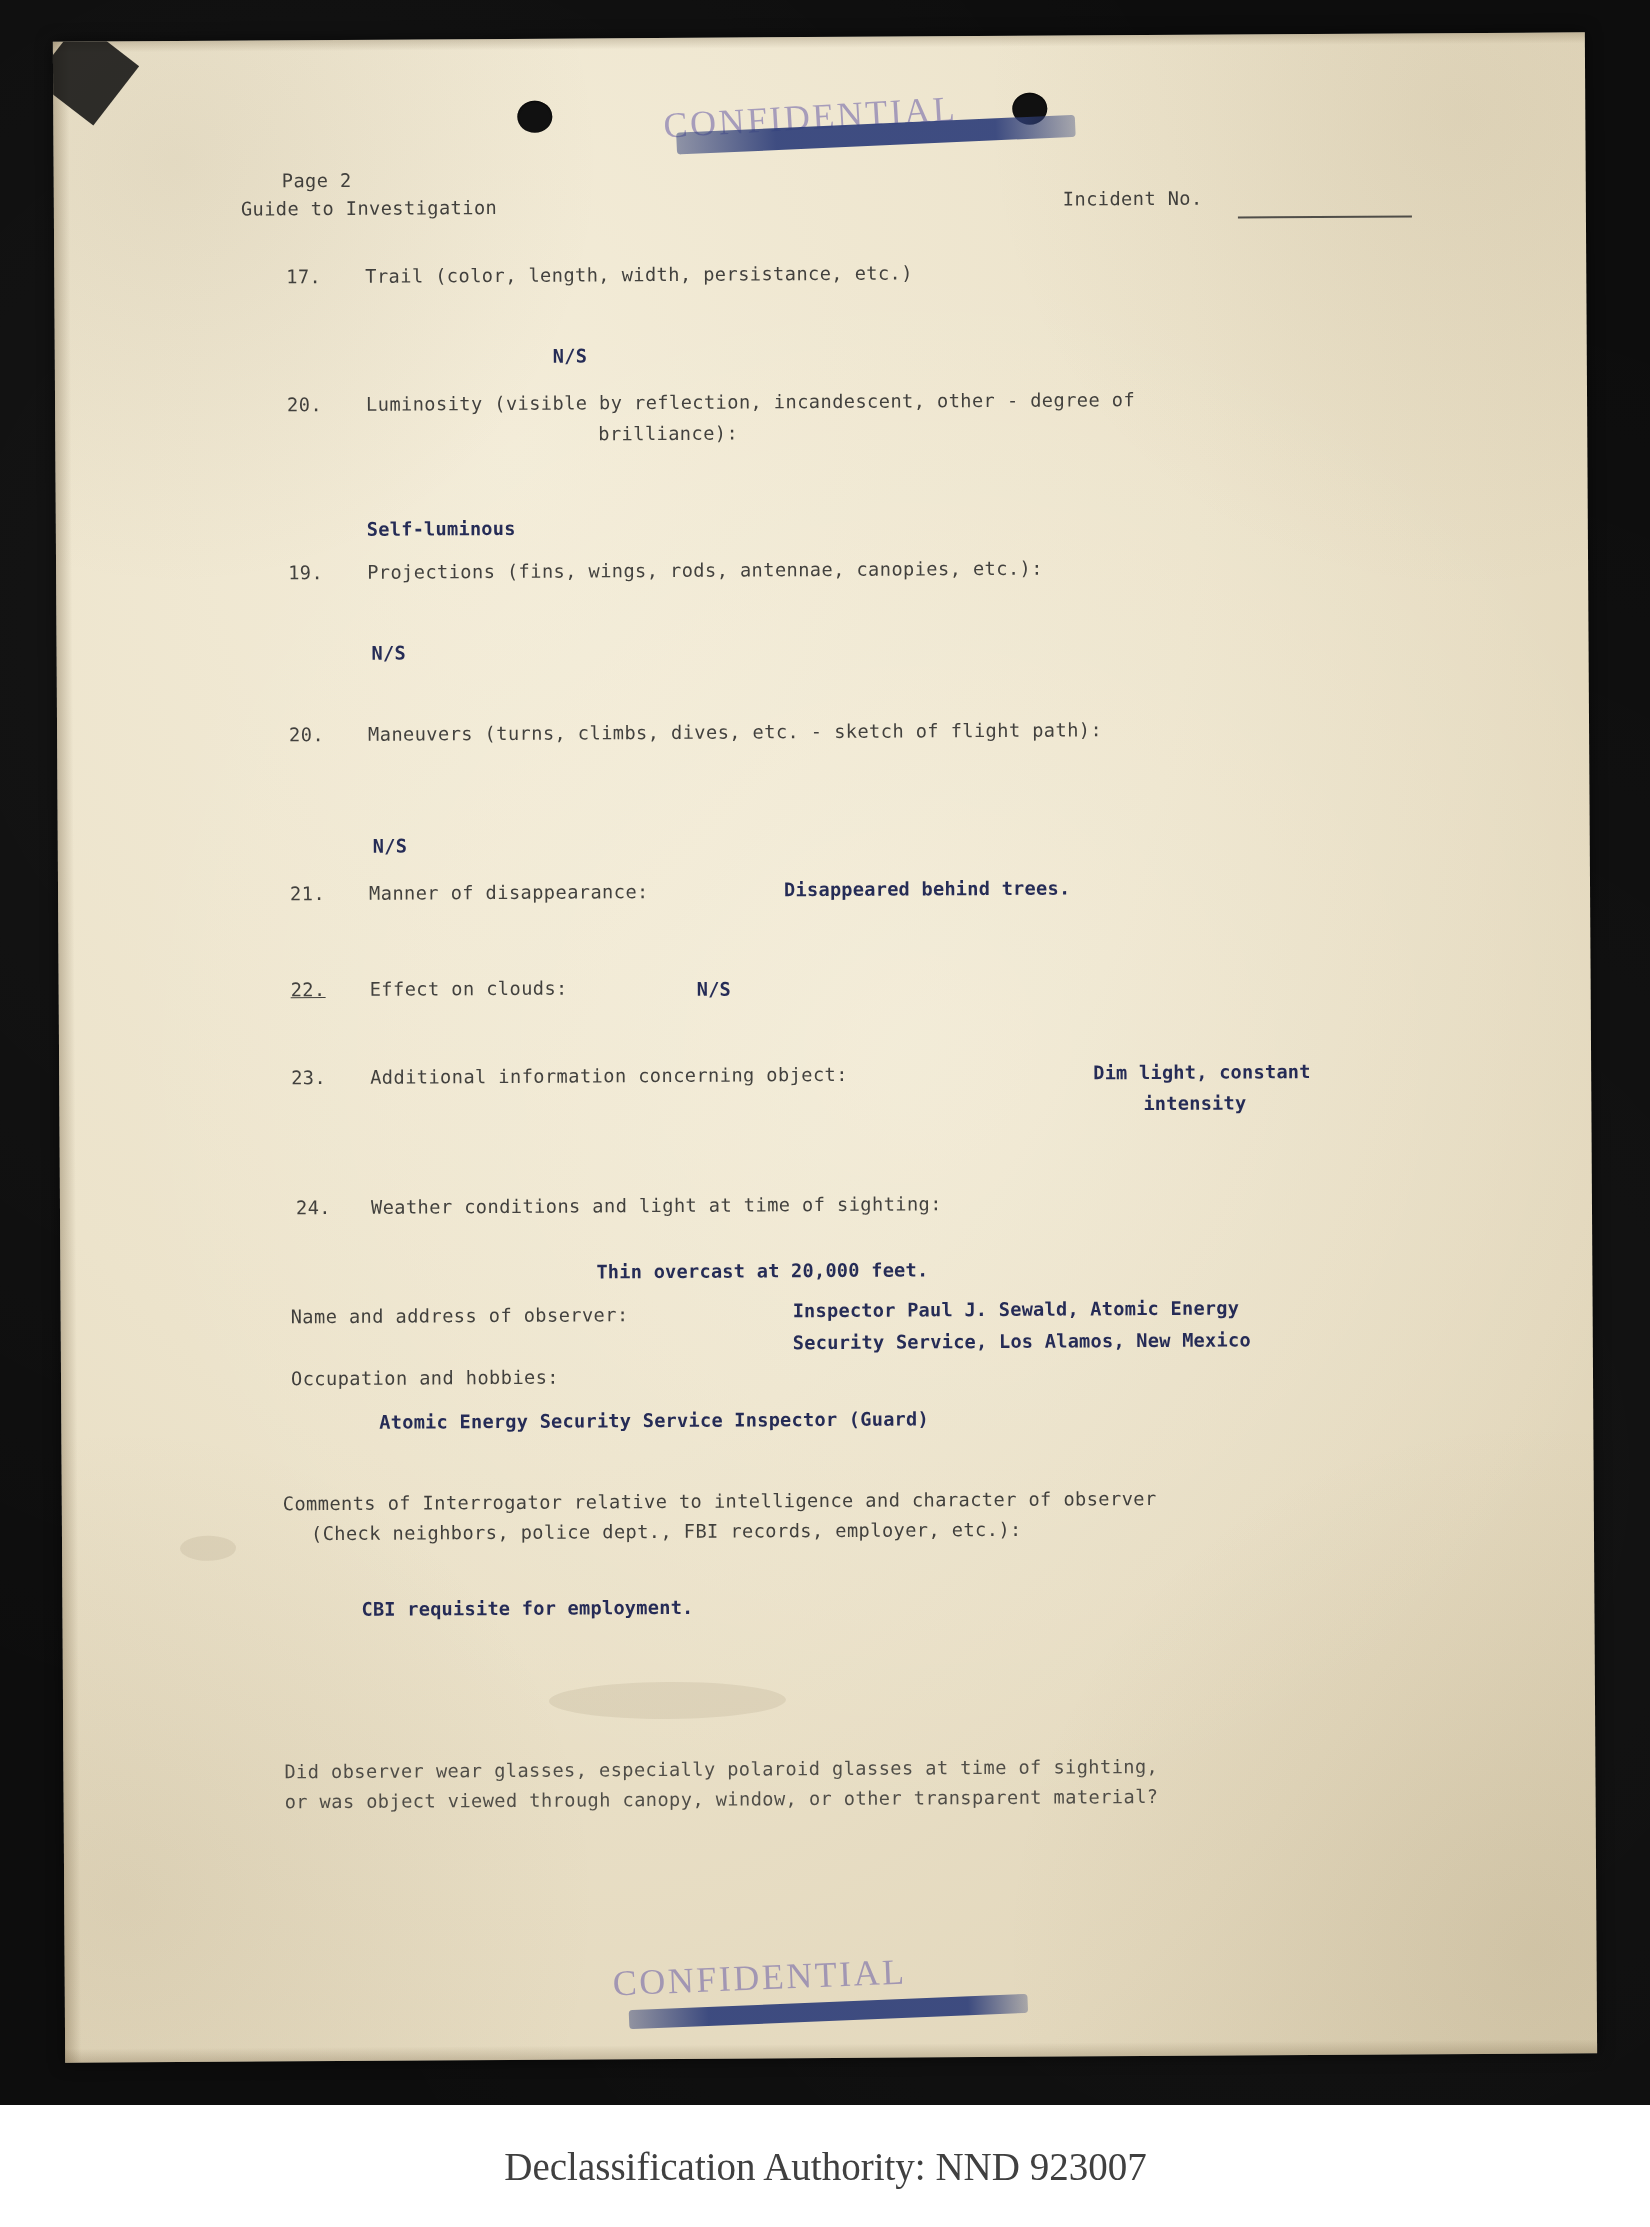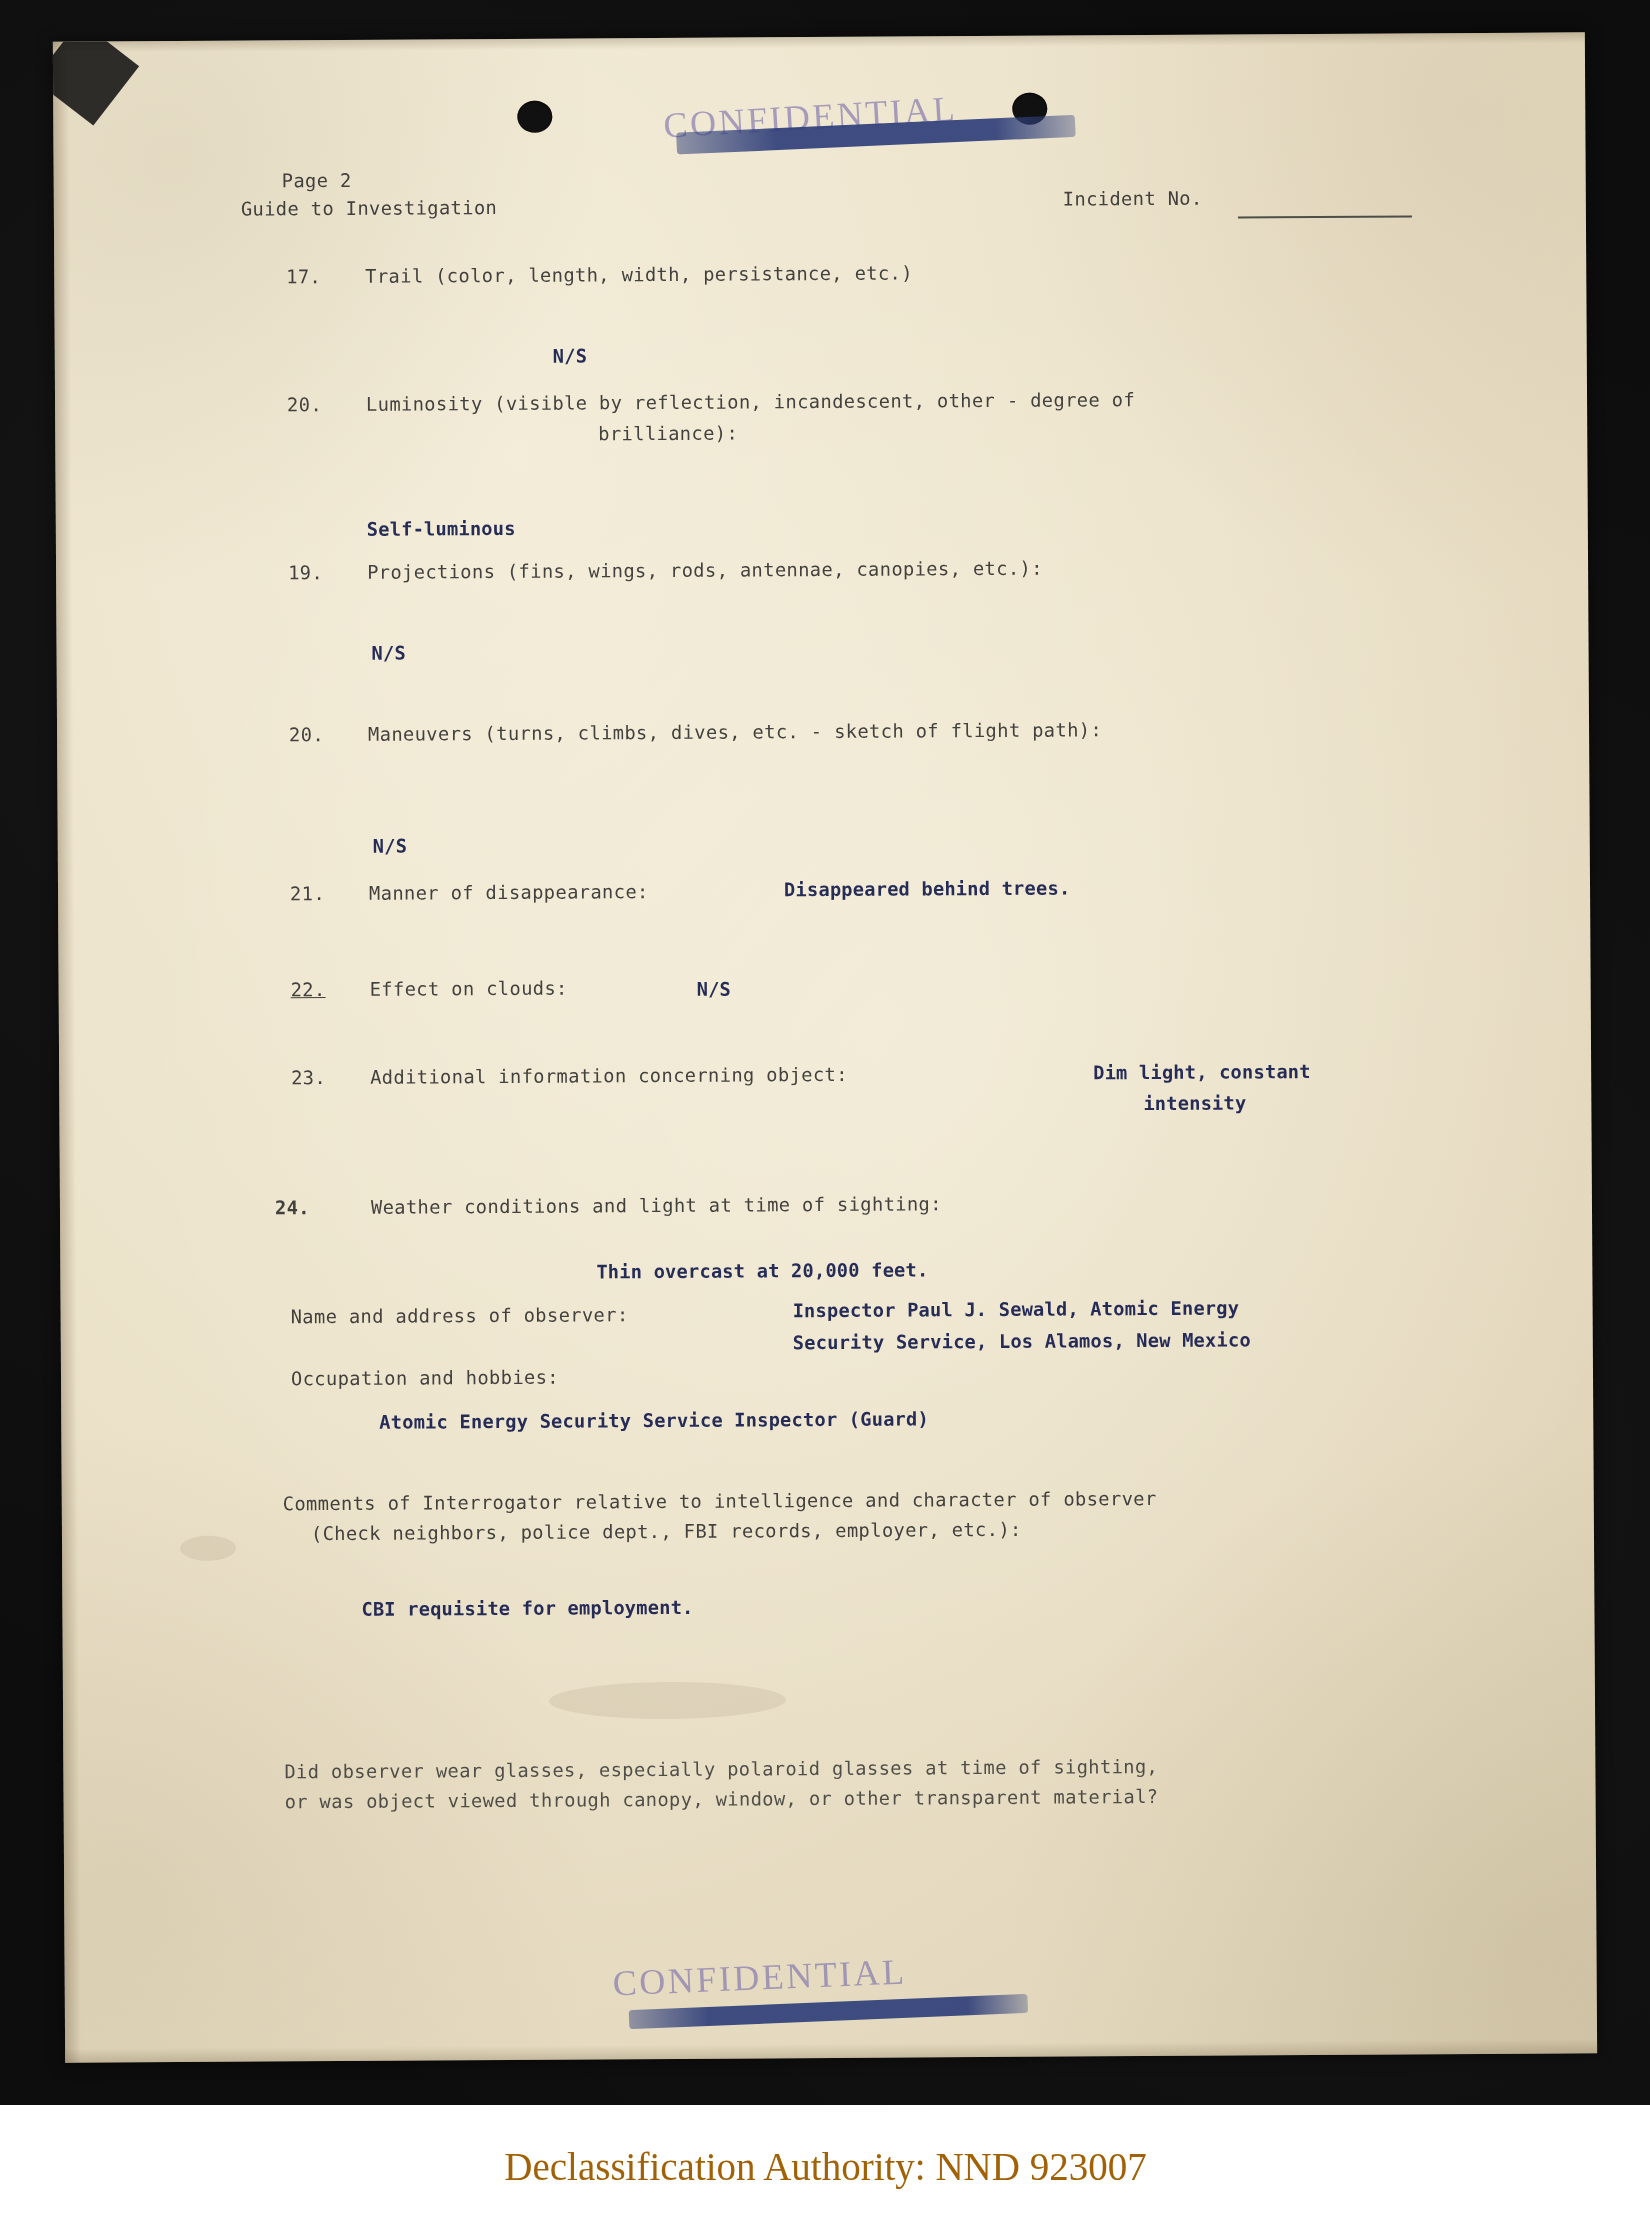--- a/index.html
+++ b/index.html
@@ -185,21 +185,21 @@
     width: 1651px;
     height: 122px;
     background: #ffffff;
     display: flex;
     align-items: center;
     justify-content: center;
   }
   .footer-text {
     font-family: "Liberation Serif", serif;
     font-size: 39px;
-    color: #a16207;
+    color: #404040;
   }
 
   
   .smudge {
     position: absolute;
     border-radius: 50%;
     background: rgba(110,90,55,0.10);
     pointer-events: none;
   }
 </style>
@@ -254,21 +254,21 @@
 
   <div class="typed" style="left:232px; top:937px;text-decoration:underline;">22.</div>
   <div class="typed" style="left:311px; top:937px;">Effect on clouds:</div>
   <div class="typed-bold" style="left:638px; top:939px;">N/S</div>
 
   <div class="typed" style="left:232px; top:1025px;">23.</div>
   <div class="typed" style="left:311px; top:1025px;">Additional information concerning object:</div>
   <div class="typed-bold" style="left:1034px; top:1025px;">Dim light, constant</div>
   <div class="typed-bold" style="left:1084px; top:1056px;">intensity</div>
 
-  <div class="typed" style="left:215px; top:1155px;font-weight:bold;">24.</div>
+  <div class="typed" style="left:236px; top:1155px;">24.</div>
   <div class="typed" style="left:311px; top:1155px;">Weather conditions and light at time of sighting:</div>
   <div class="typed-bold" style="left:536px; top:1221px;">Thin overcast at 20,000 feet.</div>
 
   <div class="typed" style="left:230px; top:1264px;">Name and address of observer:</div>
   <div class="typed-bold" style="left:732px; top:1261px;">Inspector Paul J. Sewald, Atomic Energy</div>
   <div class="typed-bold" style="left:732px; top:1293px;">Security Service, Los Alamos, New Mexico</div>
 
   <div class="typed" style="left:230px; top:1326px;">Occupation and hobbies:</div>
   <div class="typed-bold" style="left:318px; top:1370px;">Atomic Energy Security Service Inspector (Guard)</div>
 

